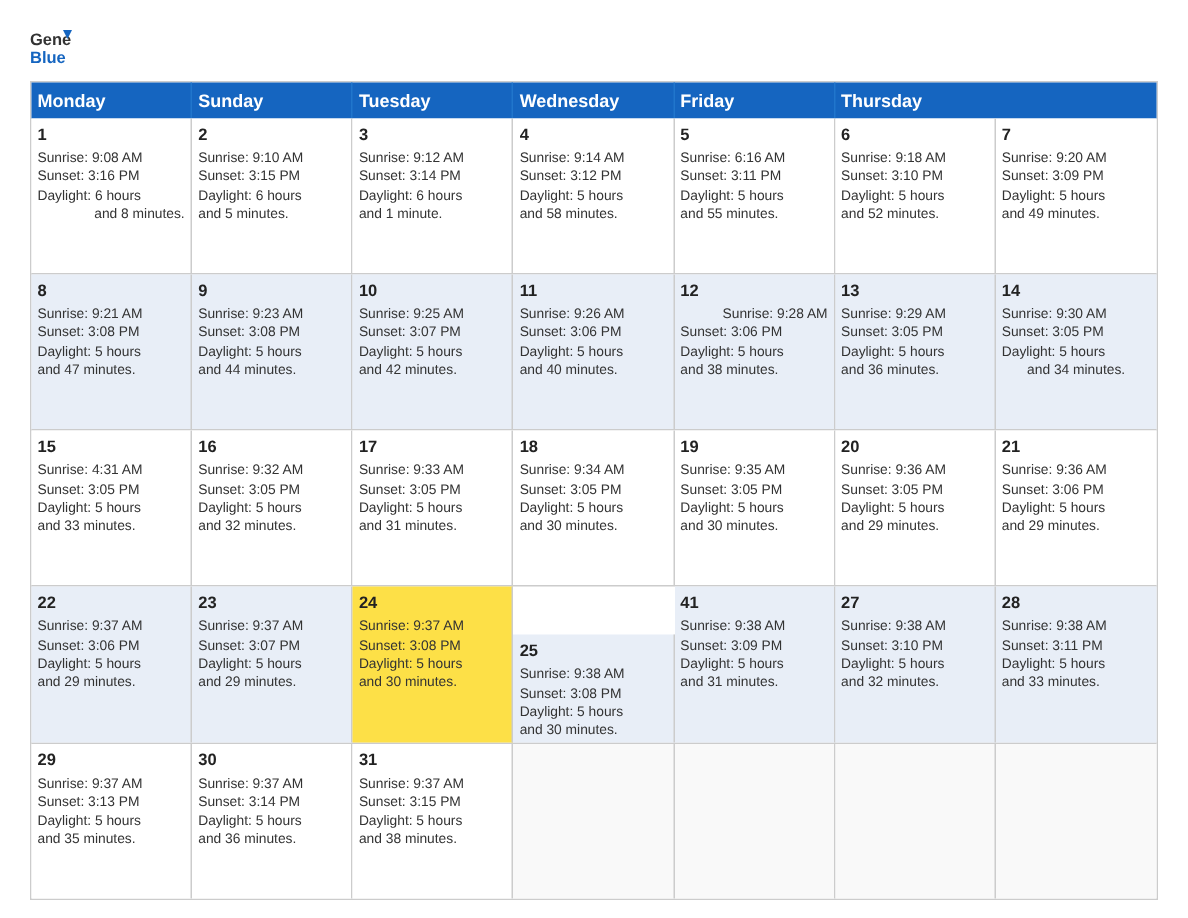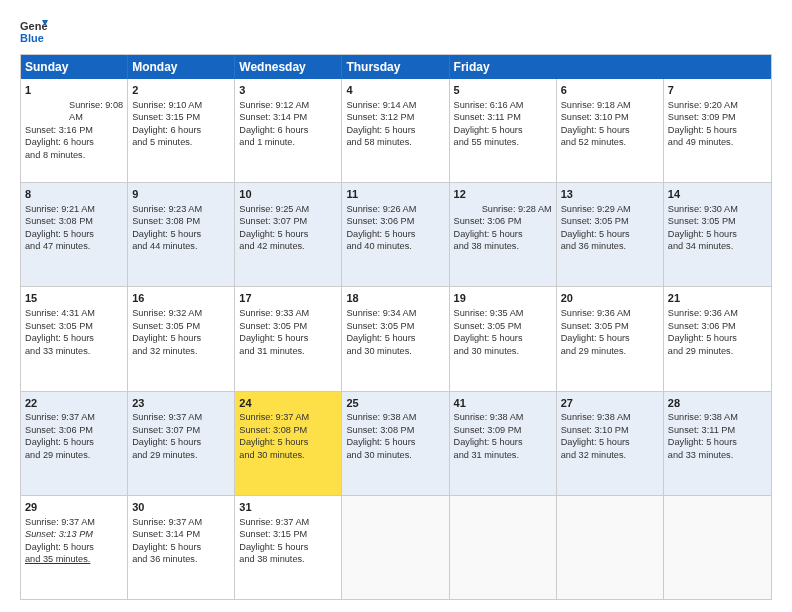--- a/index.html
+++ b/index.html
@@ -115,34 +115,35 @@
       </div>
     </div>
     <div class="title-block">
       <h1></h1>
       <h2></h2>
     </div>
   </div>
 
   <div class="calendar">
     <div class="cal-header">
-    <div class="col-head">Sunday</div>
-        <div class="col-head">Monday</div>
+    <div class="col-head">Monday</div>
+        <div class="col-head">Sunday</div>
+        <div class="col-head">Tuesday</div>
         <div class="col-head">Wednesday</div>
+        <div class="col-head">Friday</div>
         <div class="col-head">Thursday</div>
-        <div class="col-head">Friday</div>
       </div>
     <div class="cal-body">
     <div class="cal-row">
           <div class="cal-cell">
             <span class="day-num">1</span>
-            <span style="display: block; margin-left: 44px;">Sunrise: 9:08 AM</span>
+            <span style="display: block;">Sunrise: 9:08 AM</span>
             <span style="display: block;">Sunset: 3:16 PM</span>
             <span style="display: block;">Daylight: 6 hours</span>
-            <span style="display: block;">and 8 minutes.</span>
+            <span style="display: block; text-align: right;">and 8 minutes.</span>
           </div>
           <div class="cal-cell">
             <span class="day-num">2</span>
             <span style="display: block;">Sunrise: 9:10 AM</span>
             <span style="display: block;">Sunset: 3:15 PM</span>
             <span style="display: block;">Daylight: 6 hours</span>
             <span style="display: block;">and 5 minutes.</span>
           </div>
           <div class="cal-cell">
             <span class="day-num">3</span>
@@ -221,21 +222,21 @@
             <span style="display: block;">Sunrise: 9:29 AM</span>
             <span style="display: block;">Sunset: 3:05 PM</span>
             <span style="display: block;">Daylight: 5 hours</span>
             <span style="display: block;">and 36 minutes.</span>
           </div>
           <div class="cal-cell alt-row" style="background: rgb(232, 238, 247);">
             <span class="day-num">14</span>
             <span style="display: block;">Sunrise: 9:30 AM</span>
             <span style="display: block;">Sunset: 3:05 PM</span>
             <span style="display: block;">Daylight: 5 hours</span>
-            <span style="display: block;">and 34 minutes.</span>
+            <span style="display: block; text-align: center;">and 34 minutes.</span>
           </div>
         </div>
         <div class="cal-row">
           <div class="cal-cell">
             <span class="day-num">15</span>
             <span style="display: block;">Sunrise: 4:31 AM</span>
             <span style="display: block;">Sunset: 3:05 PM</span>
             <span style="display: block;">Daylight: 5 hours</span>
             <span style="display: block;">and 33 minutes.</span>
           </div>
@@ -297,21 +298,21 @@
             <span style="display: block;">Daylight: 5 hours</span>
             <span style="display: block;">and 29 minutes.</span>
           </div>
           <div class="cal-cell alt-row" style="background: #fde047;">
             <span class="day-num">24</span>
             <span style="display: block;">Sunrise: 9:37 AM</span>
             <span style="display: block;">Sunset: 3:08 PM</span>
             <span style="display: block;">Daylight: 5 hours</span>
             <span style="display: block;">and 30 minutes.</span>
           </div>
-          <div class="cal-cell alt-row" style="background: rgb(232, 238, 247);">
+          <div class="cal-cell alt-row" style="background: rgb(232, 238, 247); margin-top: 32px;">
             <span class="day-num">25</span>
             <span style="display: block;">Sunrise: 9:38 AM</span>
             <span style="display: block;">Sunset: 3:08 PM</span>
             <span style="display: block;">Daylight: 5 hours</span>
             <span style="display: block;">and 30 minutes.</span>
           </div>
           <div class="cal-cell alt-row" style="background: rgb(232, 238, 247);">
             <span class="day-num">41</span>
             <span style="display: block;">Sunrise: 9:38 AM</span>
             <span style="display: block;">Sunset: 3:09 PM</span>
@@ -330,23 +331,23 @@
             <span style="display: block;">Sunrise: 9:38 AM</span>
             <span style="display: block;">Sunset: 3:11 PM</span>
             <span style="display: block;">Daylight: 5 hours</span>
             <span style="display: block;">and 33 minutes.</span>
           </div>
         </div>
         <div class="cal-row">
           <div class="cal-cell">
             <span class="day-num">29</span>
             <span style="display: block;">Sunrise: 9:37 AM</span>
-            <span style="display: block; font-style: italic;">Sunset: 3:13 PM</span>
-            <span style="display: block;">Daylight: 5 hours</span>
-            <span style="display: block; text-decoration: underline;">and 35 minutes.</span>
+            <span style="display: block;">Sunset: 3:13 PM</span>
+            <span style="display: block;">Daylight: 5 hours</span>
+            <span style="display: block;">and 35 minutes.</span>
           </div>
           <div class="cal-cell">
             <span class="day-num">30</span>
             <span style="display: block;">Sunrise: 9:37 AM</span>
             <span style="display: block;">Sunset: 3:14 PM</span>
             <span style="display: block;">Daylight: 5 hours</span>
             <span style="display: block;">and 36 minutes.</span>
           </div>
           <div class="cal-cell">
             <span class="day-num">31</span>

